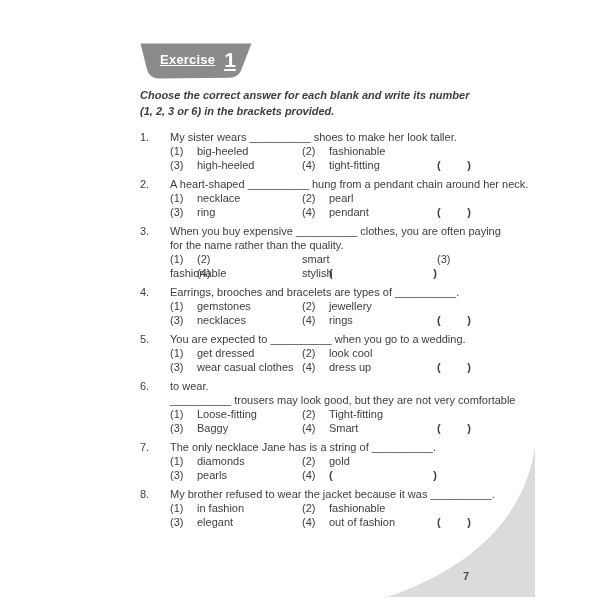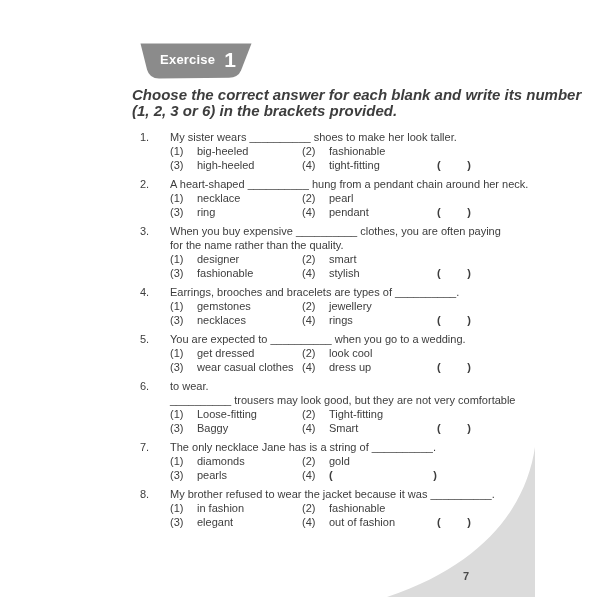--- a/index.html
+++ b/index.html
@@ -22,28 +22,29 @@
   
   .badge{
     position:absolute;left:140px;top:43px;width:112px;height:36px;
   }
   .badge svg{position:absolute;inset:0;}
   .badge-text{
     position:absolute;inset:0;
     display:flex;align-items:center;justify-content:center;
     padding:0 10px 4px 14px;
     color:var(--badge-text);
+    text-decoration:underline;
   }
   .badge-label{font-size:13px;font-weight:bold;letter-spacing:.2px;}
   .badge-number{font-size:21px;font-weight:bold;margin-left:9px;line-height:1;}
 
   
   .instructions{
-    position:absolute;left:132px;top:87px;width:420px;
-    font-size:15px;line-height:16px;font-weight:bold;font-style:italic;
+    position:absolute;left:140px;top:87px;width:420px;
+    font-size:11px;line-height:16px;font-weight:bold;font-style:italic;
   }
   .instructions div{white-space:nowrap;}
 
   
   .questions{position:absolute;left:140px;top:130px;width:400px;}
   .question{margin-bottom:5px;font-size:11px;line-height:14px;}
   .q-head{display:flex;}
   .q-num{width:30px;flex:0 0 30px;}
   .q-stem div{white-space:nowrap;}
   .opt-grid{
@@ -134,21 +135,20 @@
   <div class="question">
     <div class="q-head">
       <span class="q-num">3.</span>
       <div class="q-stem">
             <div>When you buy expensive __________ clothes, you are often paying</div>
             <div>for the name rather than the quality.</div>
           </div>
     </div>
     <div class="opt-grid">
       <span class="o-num">(1)</span>
-      <span class="o-label">designer</span>
       <span class="o-num">(2)</span>
       <span class="o-label">smart</span>
       <span class="bracket-cell"></span>
       <span class="o-num">(3)</span>
       <span class="o-label">fashionable</span>
       <span class="o-num">(4)</span>
       <span class="o-label">stylish</span>
       <span class="bracket-cell">
         <span>(</span>
         <span>)</span>

